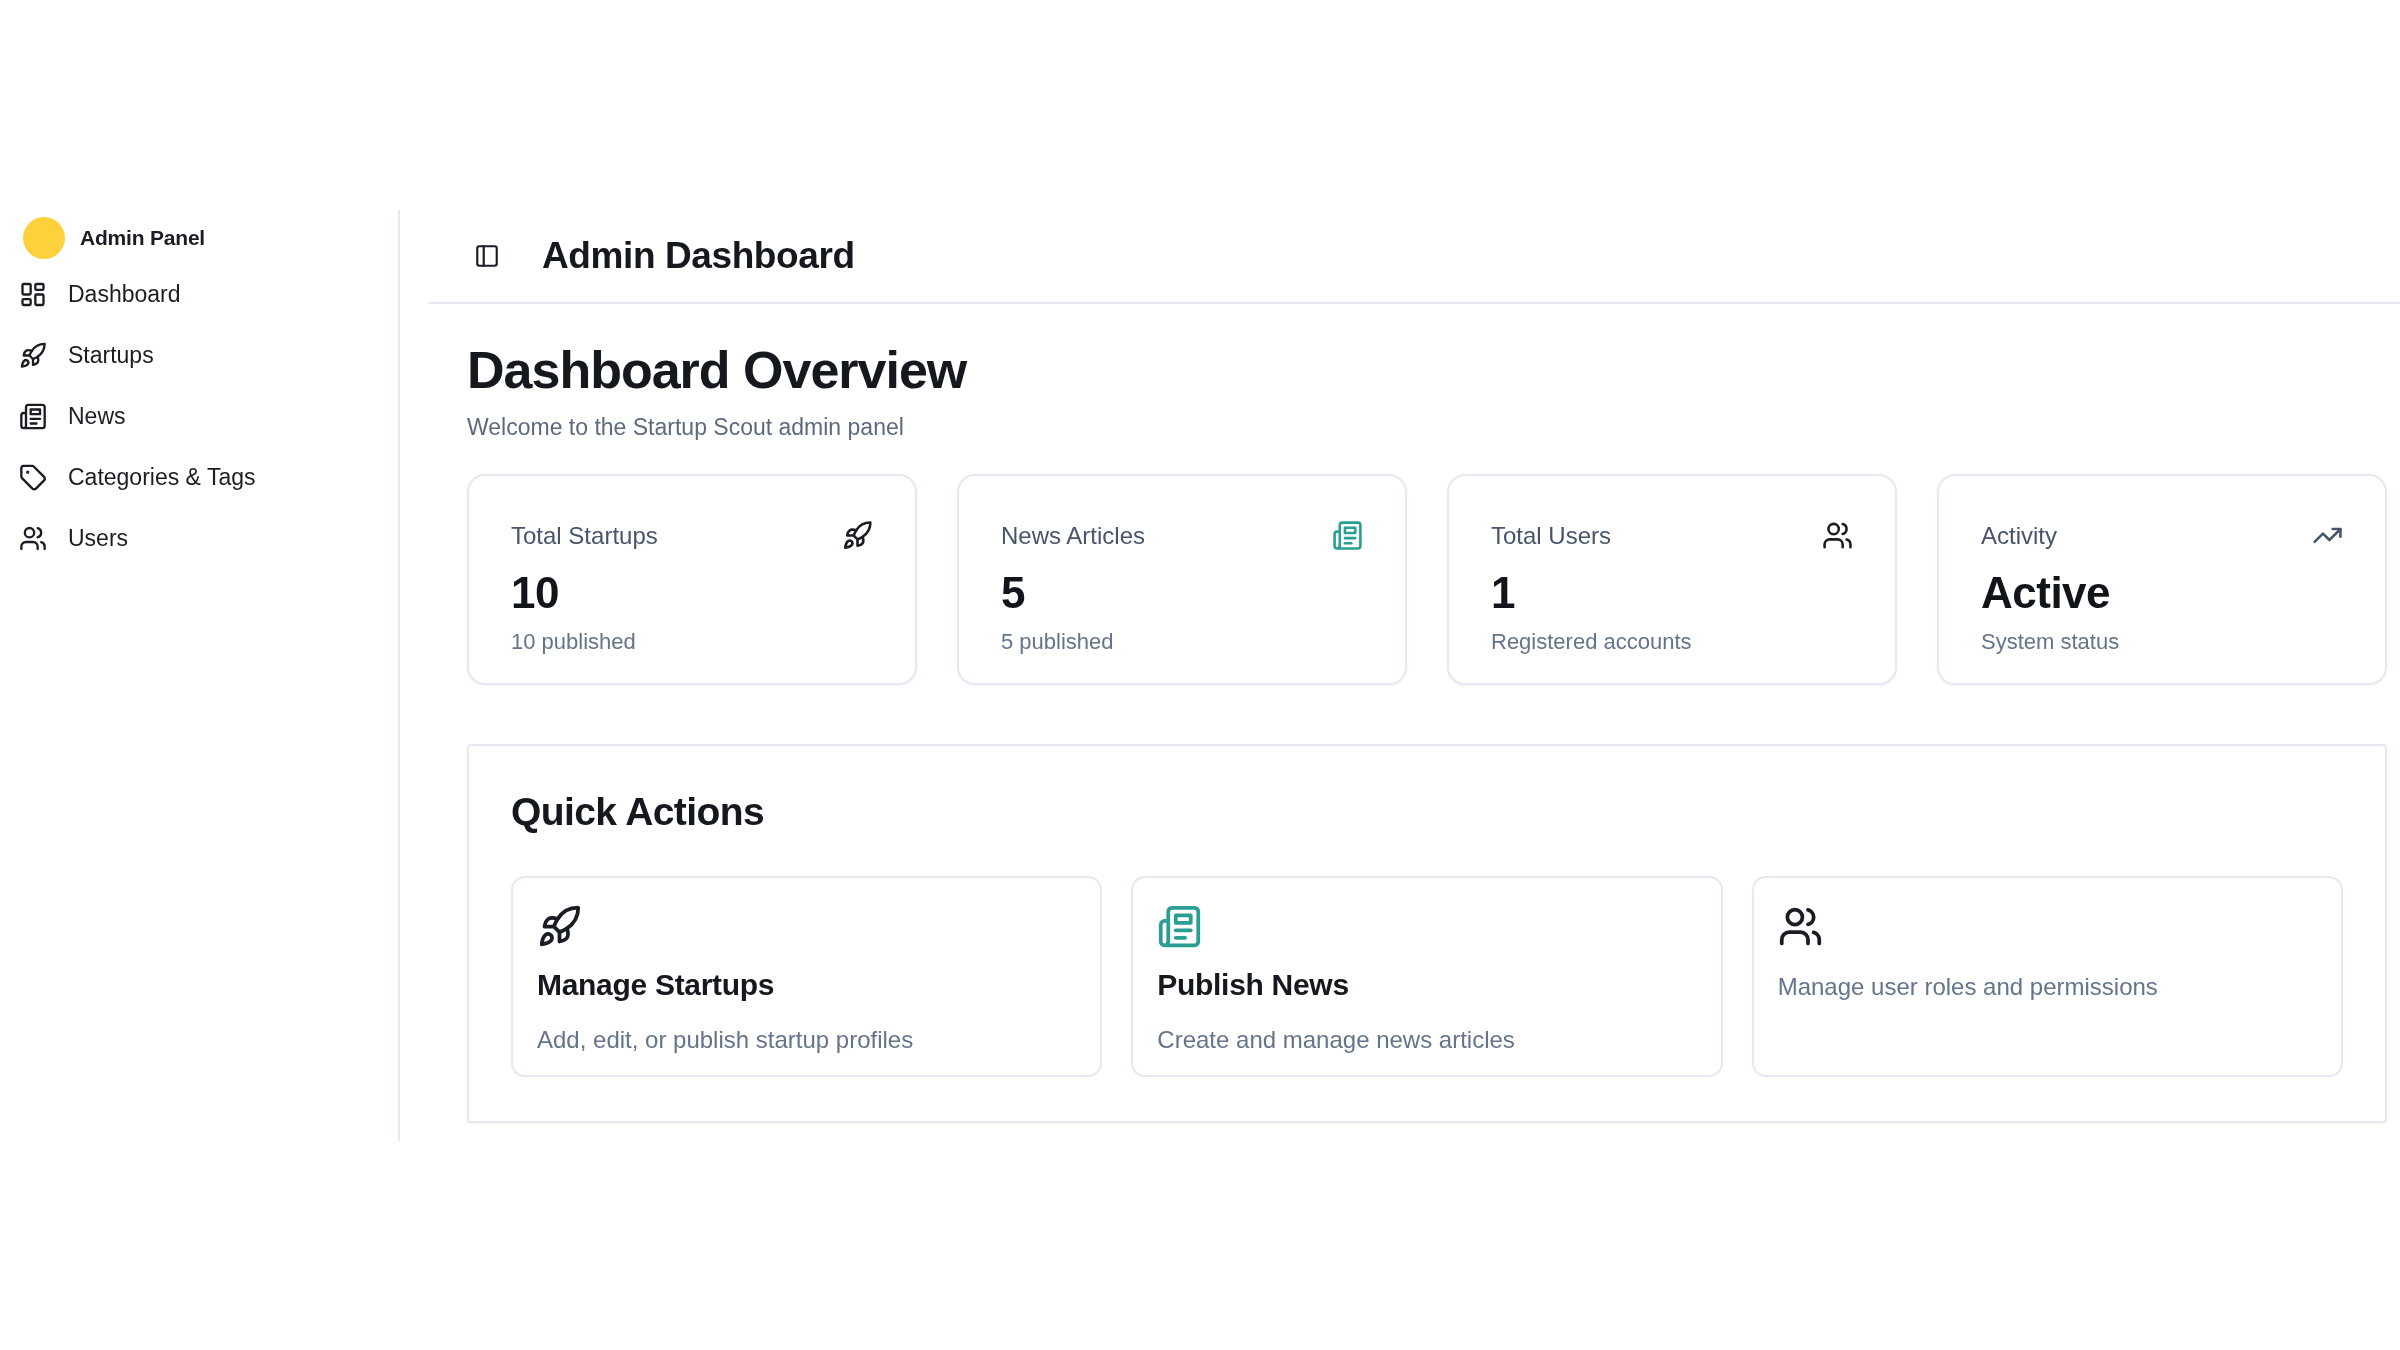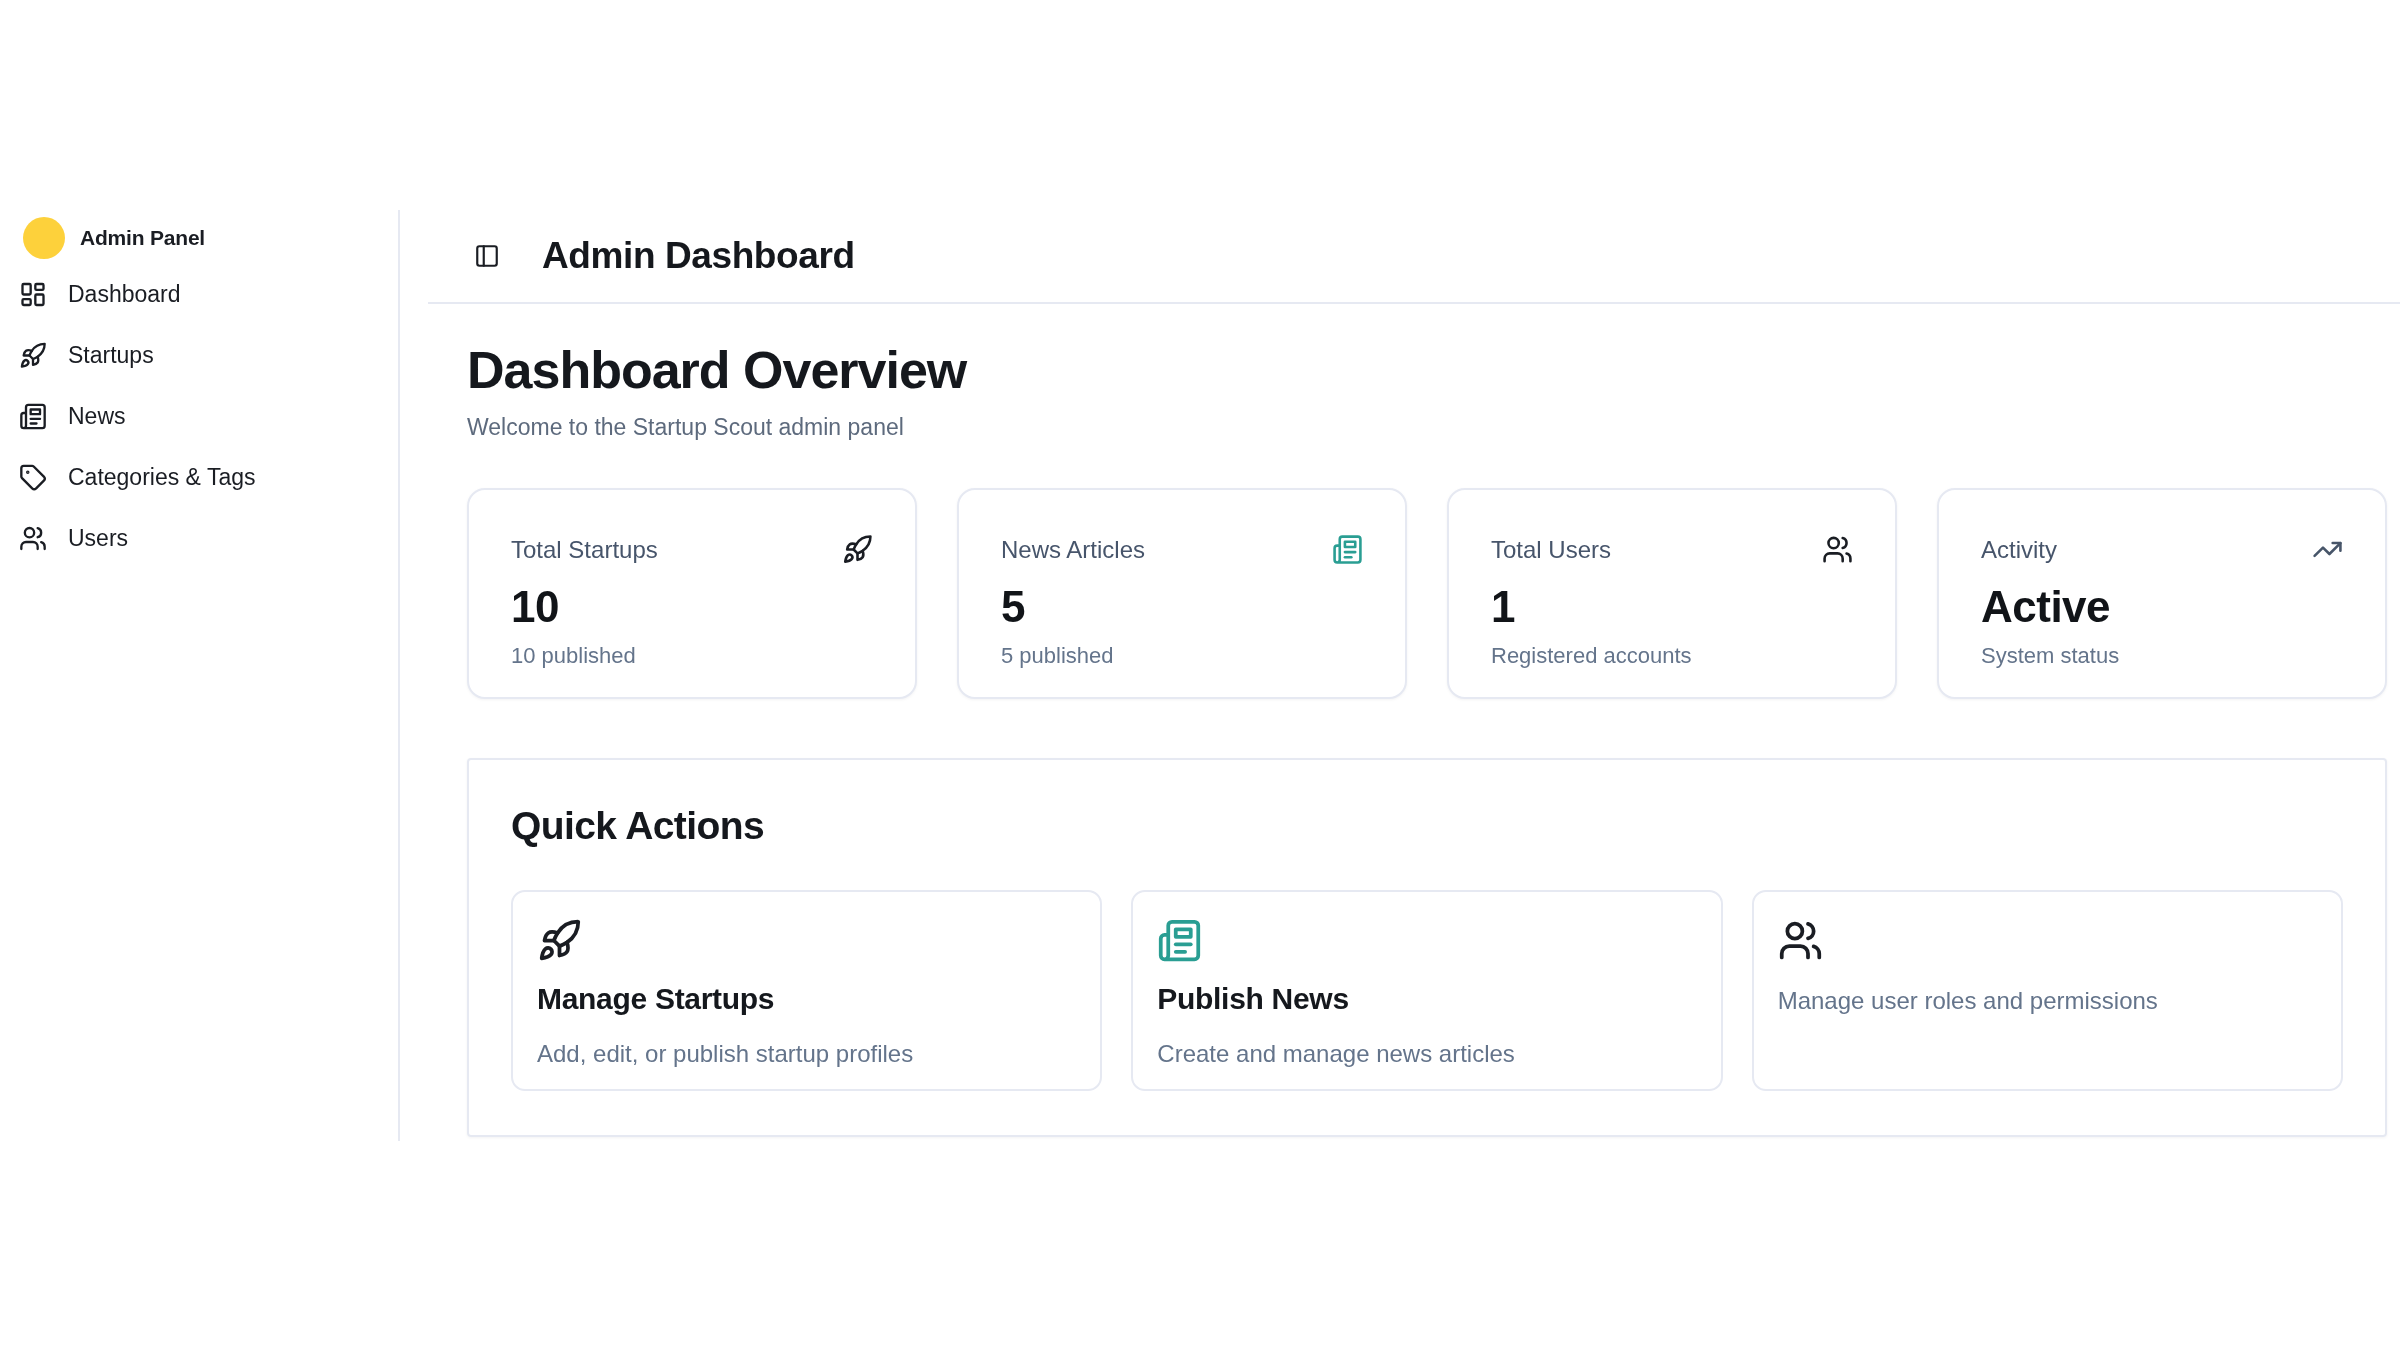--- a/index.html
+++ b/index.html
@@ -22,21 +22,21 @@
     gap:42px; border-bottom:2px solid #e6e9f2; }
   .header .trigger { width:26px; height:26px; color:#1a1d23; cursor:pointer; display:flex; }
   .header .trigger svg { width:26px; height:26px; }
   .header-title { font-size:37px; font-weight:700; letter-spacing:-0.4px; color:#15181d; }
 
   .page { padding:38px 29px 0 67px; }
   .page-title { font-size:52px; font-weight:700; letter-spacing:-1px; line-height:56px; color:#15181d; }
   .page-subtitle { margin-top:14px; font-size:23px; line-height:30px; color:#5d6a7d; }
 
   
-  .stats-grid { display:grid; grid-template-columns:repeat(4,1fr); gap:40px; margin-top:46px; }
+  .stats-grid { display:grid; grid-template-columns:repeat(4,1fr); gap:40px; margin-top:32px; }
   .stat-card { height:211px; background:#fff; border:2px solid #e6e9f2; border-radius:18px;
     padding:44px 42px 0 42px; box-shadow:0 1px 3px rgba(16,24,40,.05); }
   .stat-top { display:flex; align-items:center; justify-content:space-between; }
   .stat-label { font-size:24px; color:#47556b; }
   .stat-icon { display:flex; }
   .stat-icon svg { width:31px; height:31px; }
   .stat-value { margin-top:17px; font-size:44px; font-weight:700; letter-spacing:-0.5px;
     line-height:50px; color:#111418; }
   .stat-sub { margin-top:11px; font-size:22px; color:#64748b; }
 

